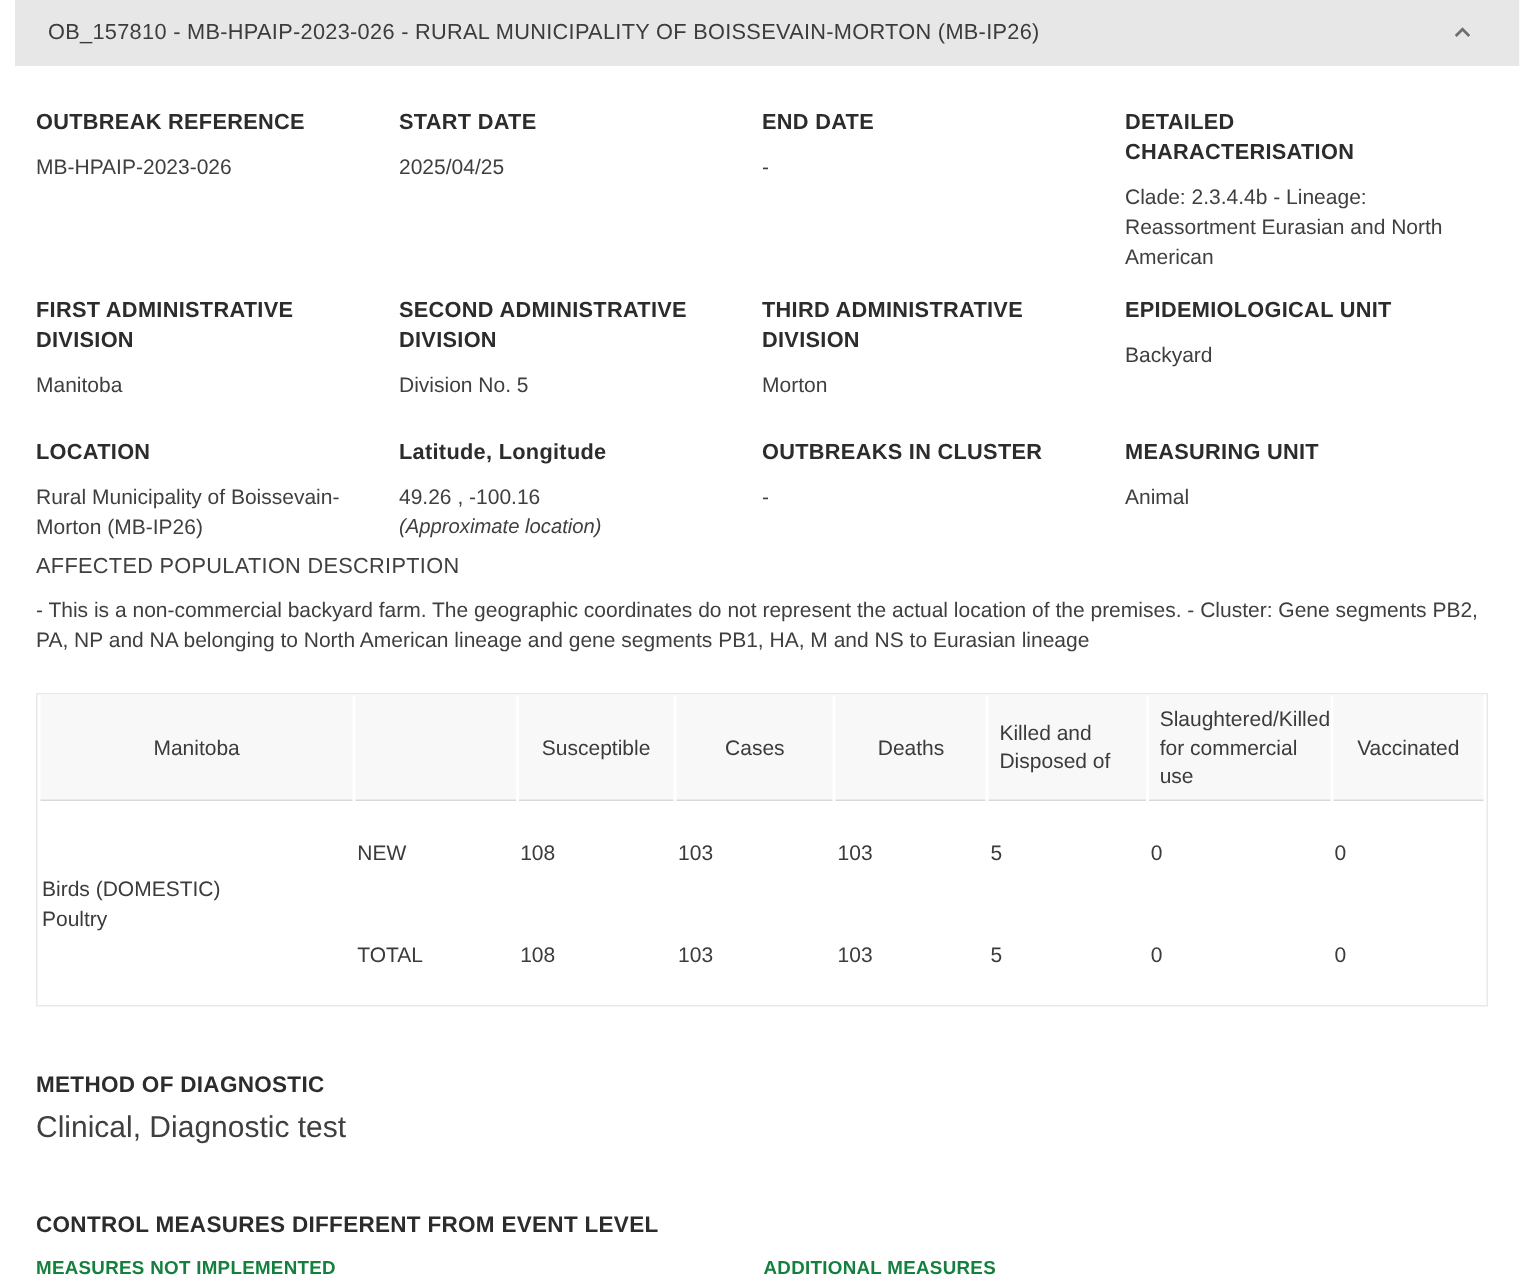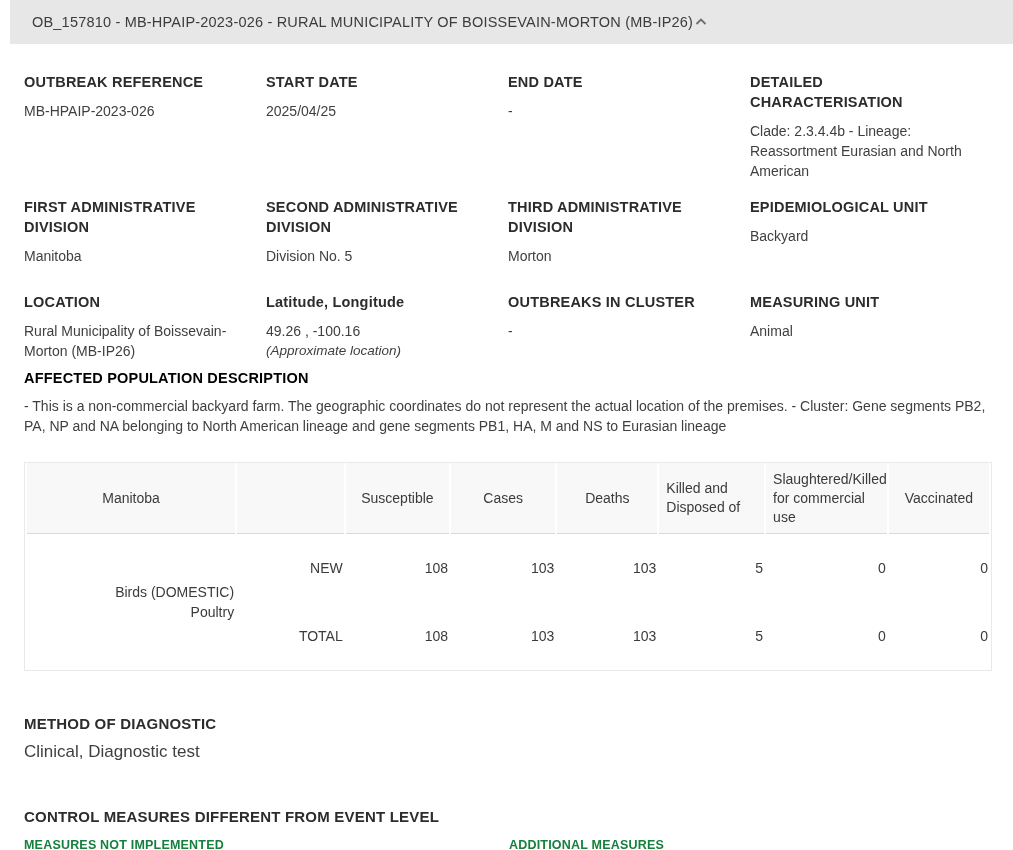--- a/index.html
+++ b/index.html
@@ -4,64 +4,64 @@
 <style>
   html,body{margin:0;padding:0;}
   body{
     width:1013px;height:850px;overflow:hidden;background:#ffffff;
     font-family:"Liberation Sans",sans-serif;color:#3d3d3d;
     -webkit-font-smoothing:antialiased;
   }
   
   .accordion-header{
     margin-left:10px;height:44px;background:#e7e7e7;
-    display:flex;align-items:center;justify-content:flex-start;
+    display:flex;align-items:center;justify-content:space-between;
     padding:0 30px 0 22px;box-sizing:border-box;cursor:pointer;
   }
   .accordion-title{font-size:14.5px;color:#3c3c3c;letter-spacing:.2px;}
   .chevron{display:flex;align-items:center;}
   
   .content{padding:28px 21px 0 24px;box-sizing:border-box;}
   .details-grid{display:grid;grid-template-columns:repeat(4,1fr);}
   .row-1{margin-bottom:16px;}
   .row-2{margin-bottom:26px;}
   .row-3{margin-bottom:7px;}
   .field{padding-right:16px;box-sizing:border-box;}
   .field-label{
     font-weight:bold;font-size:14.5px;line-height:20px;color:#2c2c2c;
     letter-spacing:.2px;margin-bottom:9px;
   }
   .field-value{font-size:14px;line-height:20px;color:#3f3f3f;}
   .field-note{font-size:13.5px;line-height:20px;color:#3f3f3f;font-style:italic;}
   
   .apd-label{
-    font-weight:bold;font-size:14.5px;line-height:20px;color:#000000;
+    font-weight:normal;font-size:14.5px;line-height:20px;color:#404040;
     letter-spacing:.2px;margin-bottom:8px;
   }
   .apd-text{font-size:14px;line-height:20px;color:#3f3f3f;}
   
   .pop-table-wrap{border:1px solid #e9e9e9;margin-top:26px;background:#fff;}
   table.pop{width:100%;border-collapse:separate;border-spacing:2px 0;font-size:14px;color:#3b3b3b;}
   table.pop thead th{
     background:#f8f8f8;font-weight:normal;height:70px;vertical-align:middle;
     text-align:center;padding:0;border-bottom:1px solid #d9d9d9;line-height:19px;
   }
   table.pop thead th.th-left{text-align:left;padding-left:7px;}
   .clip-cell{
     height:70px;overflow:hidden;display:flex;align-items:center;
     text-align:left;line-height:19px;
   }
-  table.pop tbody td{text-align:right;height:66px;vertical-align:middle;line-height:20px;}
+  table.pop tbody td{text-align:left;height:66px;vertical-align:middle;line-height:20px;}
   td.species-cell{line-height:20px;}
   
   .section-label{
     font-weight:bold;font-size:15px;line-height:22px;color:#2c2c2c;letter-spacing:.2px;margin-top:42px;
   }
   .method-block{margin-top:24px;}
-  .method-value{font-size:17px;line-height:20px;color:#3f3f3f;margin-top:7px;}
+  .method-value{font-size:20px;line-height:20px;color:#3f3f3f;margin-top:7px;}
   .control-title{margin-top:44px;}
   .cm-grid{display:grid;grid-template-columns:446px 1fr;column-gap:39px;margin-top:10px;}
   .cm-label{
     font-weight:bold;font-size:12.5px;letter-spacing:.2px;color:#15803d;
     border-bottom:1px solid #8f8f8f;padding-bottom:7px;
   }
   .cm-value{font-size:14px;color:#3f3f3f;margin-top:15px;}
 </style>
 </head>
 <body>

